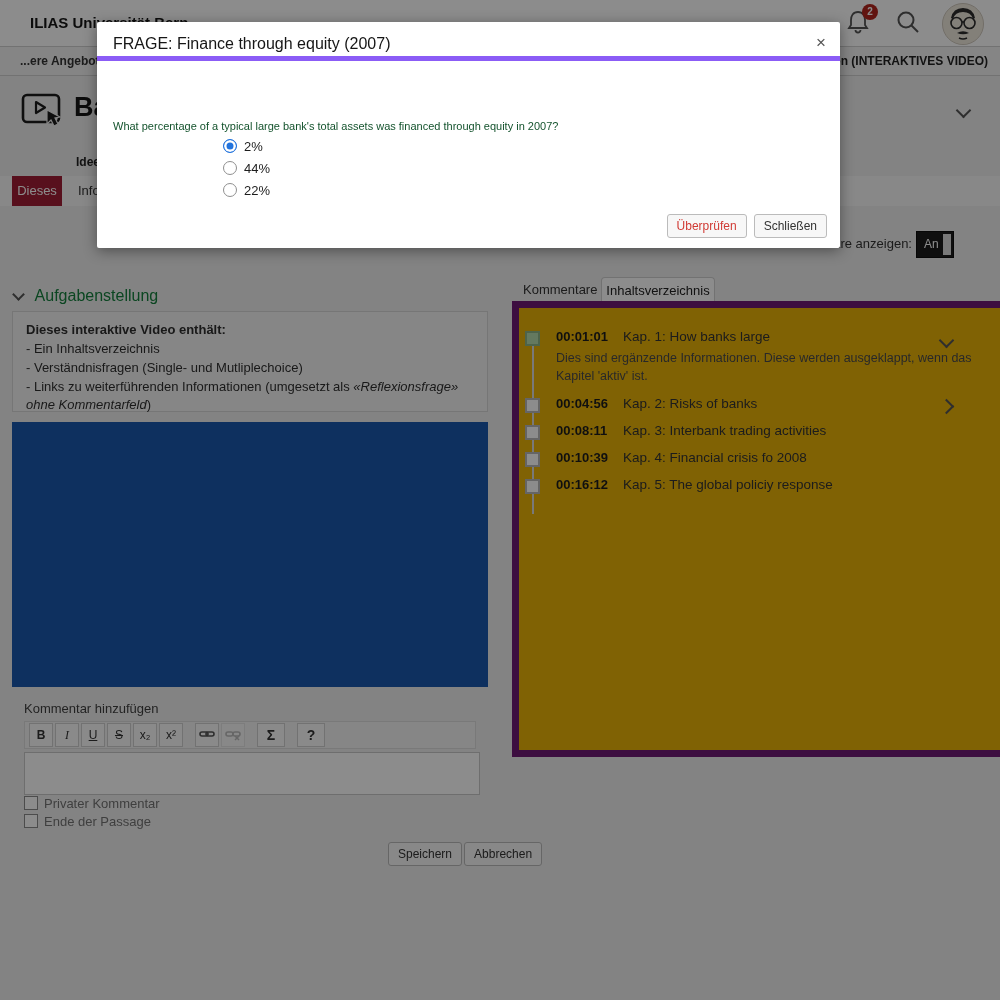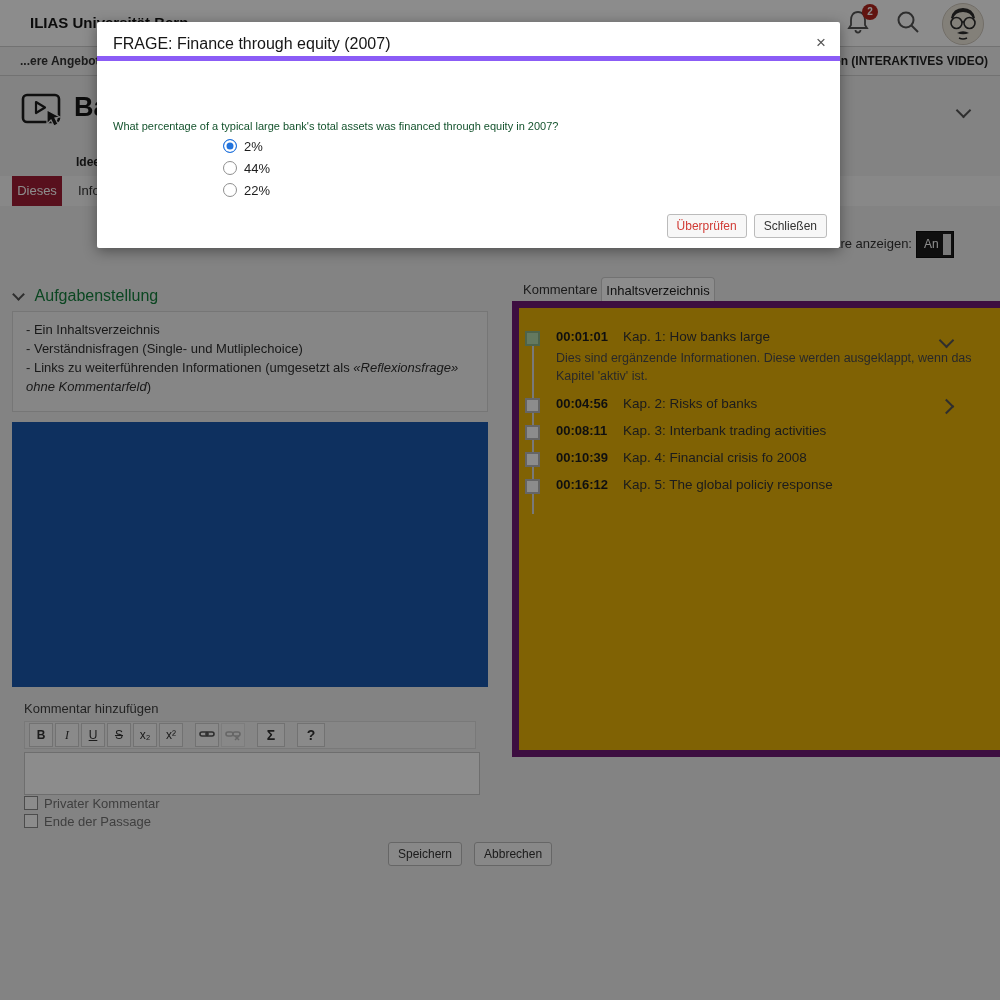--- a/index.html
+++ b/index.html
@@ -62,21 +62,21 @@
   .tbtn.b{font-weight:bold;}
   .tbtn.i{font-style:italic;font-family:"Liberation Serif",serif;}
   .tbtn.u{text-decoration:underline;}
   .tbtn.s{text-decoration:line-through;}
   .tgap{width:10px;}
   .tbtn.wide{width:26px;font-size:14px;font-weight:bold;}
   .icon-btn svg{display:block;margin:3px auto;}
   .ed-area{position:absolute;left:24px;top:752px;width:450px;height:37px;background:#ffffff;border:1px solid #c8c8c8;resize:none;}
   .cb-row{position:absolute;left:24px;height:16px;font-size:13px;color:#737373;}
   .cb-row .box{display:inline-block;width:12px;height:12px;background:#fff;border:1px solid #8a8a8a;margin-right:6px;vertical-align:-2px;}
-  .ed-buttons{position:absolute;left:368px;top:842px;display:flex;gap:12px;padding-left:20px;}
+  .ed-buttons{position:absolute;left:368px;top:842px;display:flex;gap:2px;padding-left:20px;}
   .btn{background:#f7f7f7;border:1px solid #bbb;border-radius:3px;font-size:12px;color:#333;padding:4px 9px;
        font-family:"Liberation Sans",sans-serif;}
 
   
   .rp-tab-plain{position:absolute;left:523px;top:278px;height:24px;line-height:24px;font-size:13px;color:#333;}
   .rp-tab-active{position:absolute;left:601px;top:277px;width:112px;height:25px;background:#ffffff;border:1px solid #cfcfcf;
                  border-bottom:none;border-radius:4px 4px 0 0;text-align:center;line-height:25px;font-size:13px;color:#222;}
   .rpanel{position:absolute;left:512px;top:301px;width:498px;height:456px;background:#eab308;border:7px solid #701a75;box-sizing:border-box;}
   .rp-vline{position:absolute;left:13px;top:30px;width:2px;height:176px;background:#dcdcdc;}
   .rp-sq{position:absolute;left:6px;width:15px;height:15px;background:#fff;border:2px solid #b9b9b9;box-sizing:border-box;}
@@ -166,20 +166,21 @@
   <span class="toggle">
     <span class="on">An</span>
     <span class="knob"></span>
   </span>
 
   <div class="task-head">
     <span class="chev down sm"></span>
     <span>Aufgabenstellung</span>
   </div>
   <div class="task-box">
+    <b>Dieses interaktive Video enthält:</b>
     <span>- Ein Inhaltsverzeichnis</span><br>
     <span>- Verständnisfragen (Single- und Mutliplechoice)</span><br>
     <span>- Links zu weiterführenden Informationen (umgesetzt als </span><i>«Reflexionsfrage» ohne Kommentarfeld</i><span>)</span>
   </div>
 
   <div class="video">
     
     
     
     

